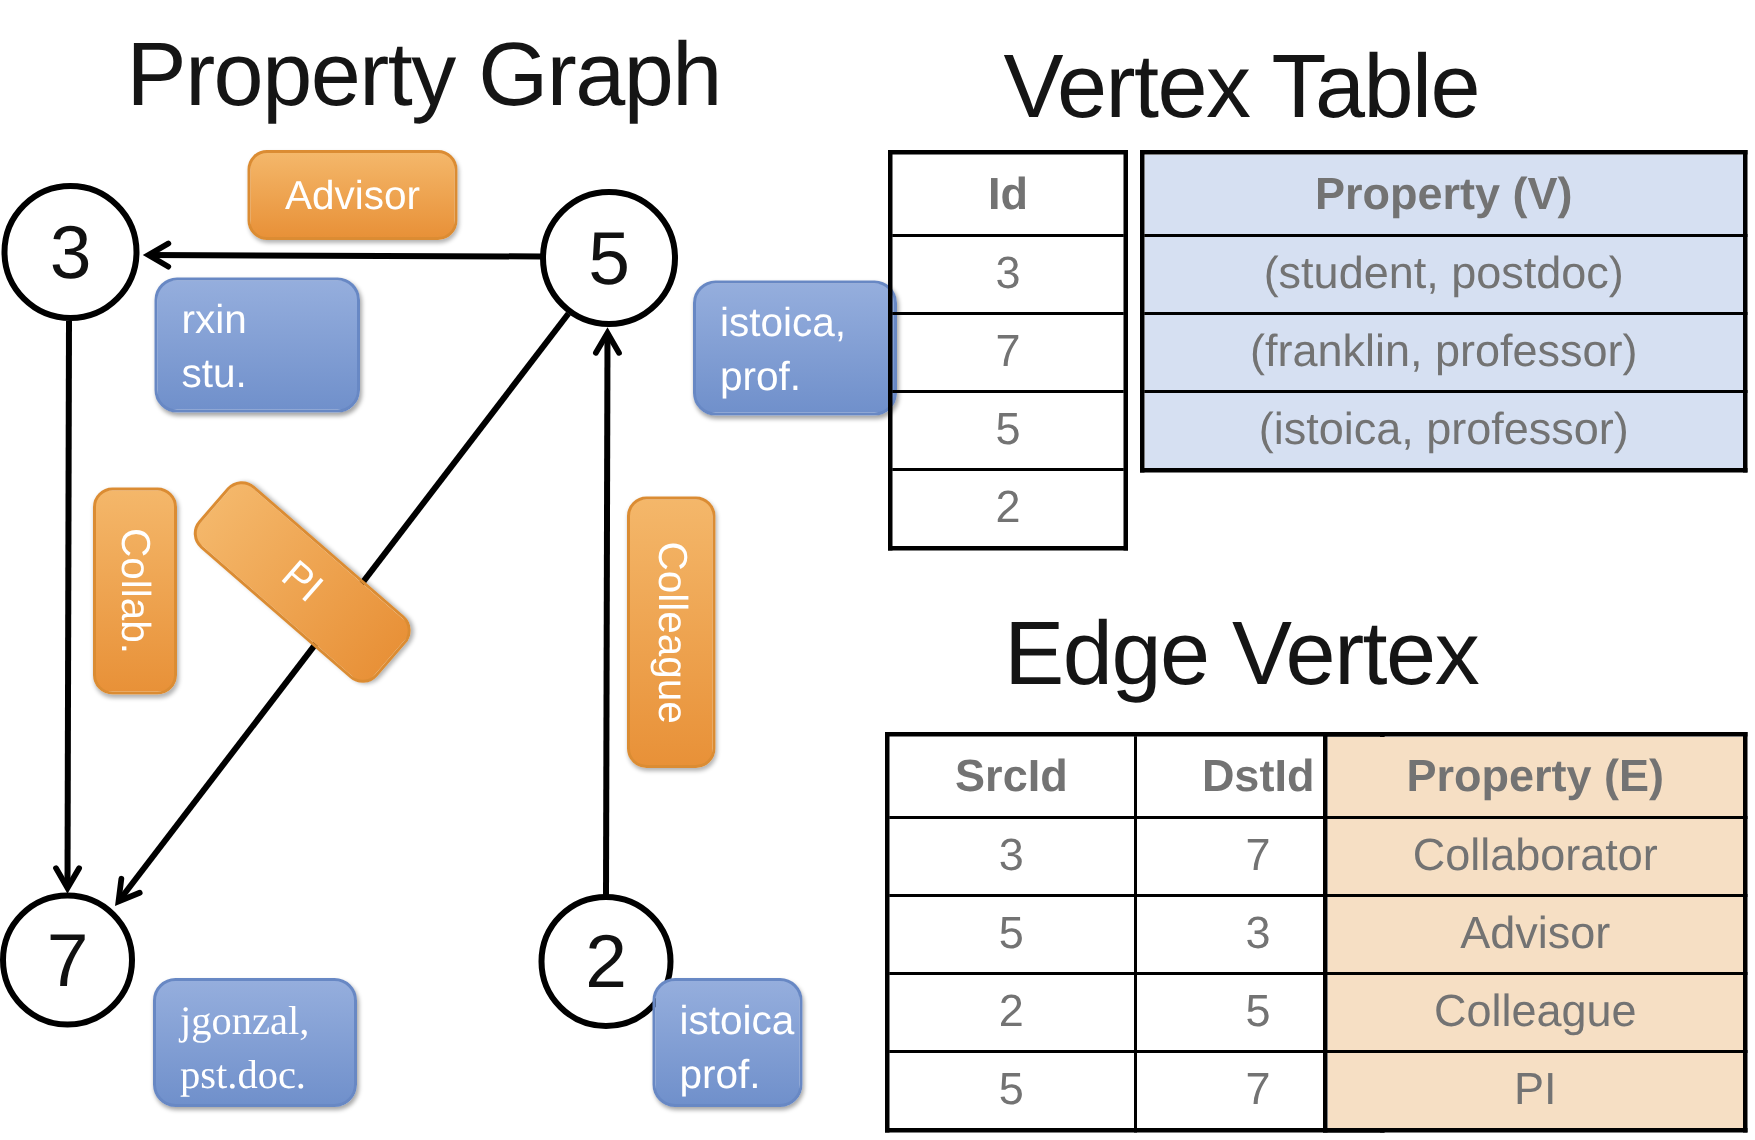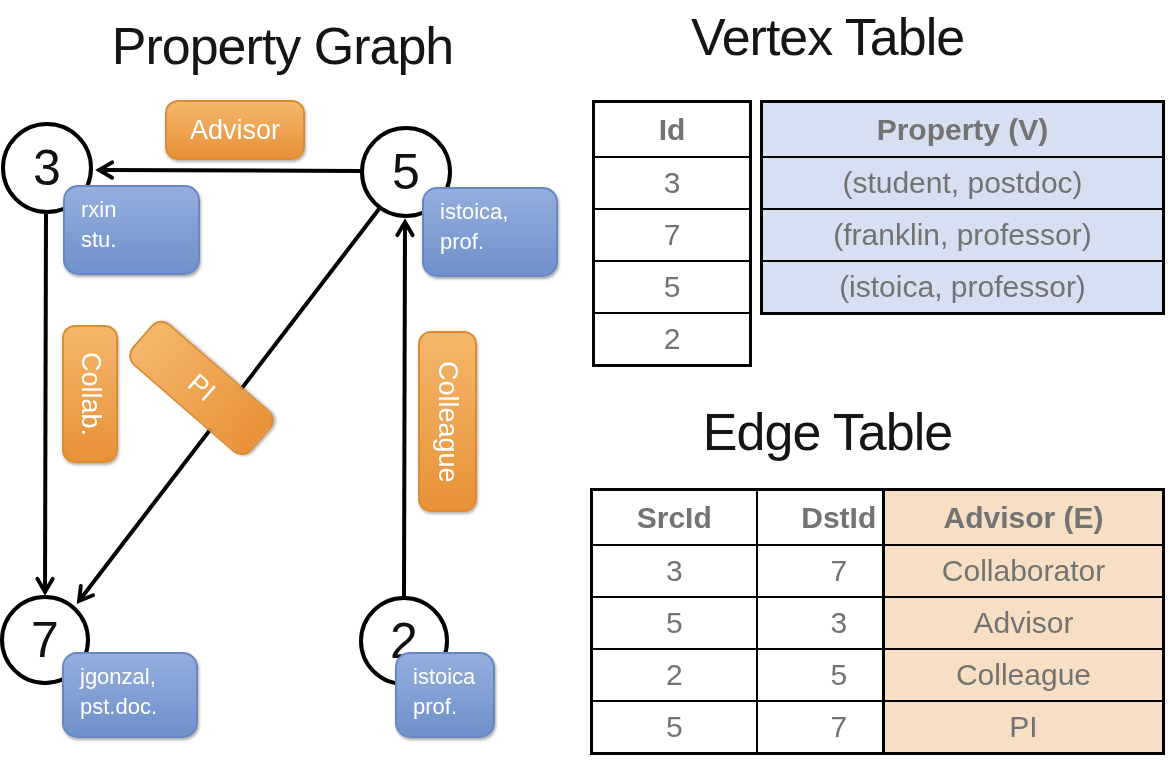--- a/index.html
+++ b/index.html
@@ -1,39 +1,40 @@
 <!DOCTYPE html>
 <html><head>
 <meta charset="utf-8">
 <style>
   html,body{margin:0;padding:0;background:#fff;}
   #stage{
     position:relative;width:1170px;height:760px;overflow:hidden;
     background:#fff;font-family:"Liberation Sans",sans-serif;color:#111;
   }
   .title{
-    position:absolute;text-align:center;font-size:52px;font-weight:300;
+    position:absolute;text-align:center;font-size:60px;font-weight:300;
     letter-spacing:-1px;color:#151515;white-space:nowrap;line-height:1;
   }
   #graph-title{left:35px;top:20px;width:495px;}
-  #vertex-table-title{left:590px;top:11px;width:475px;}
+  #vertex-table-title{left:590px;top:28px;width:475px;}
   #edge-table-title{left:590px;top:406px;width:475px;}
 
   svg.edges{position:absolute;left:0;top:0;}
 
   .vertex-circle{
     position:absolute;box-sizing:border-box;border:4px solid #000;border-radius:50%;
     background:#fff;display:flex;align-items:center;justify-content:center;
     font-size:50px;font-weight:300;color:#111;
   }
   .vprop{
     position:absolute;box-sizing:border-box;border-radius:15px;
     background:linear-gradient(#95AEDD,#7090CB);border:2px solid #6888C4;
-    color:#fff;font-size:22px;line-height:1.35;padding:8px 0 0 16px;
+    color:#fff;font-size:27px;line-height:1.35;padding:8px 0 0 16px;
     box-shadow:1px 2px 3px rgba(0,0,0,0.35);
+    margin-left:40px;
   }
   .eprop{
     position:absolute;box-sizing:border-box;border-radius:13px;
     background:linear-gradient(#F4B76A,#E89138);border:2px solid #DB8C33;
     color:#fff;display:flex;align-items:center;justify-content:center;
     font-size:27px;box-shadow:1px 2px 3px rgba(0,0,0,0.30);
   }
   .eprop .vtext{writing-mode:vertical-rl;text-orientation:mixed;}
 
   .subtable{border-collapse:collapse;table-layout:fixed;position:absolute;}
@@ -47,21 +48,21 @@
   .vblue th,.vblue td{background:#D6E0F2;}
   .etan th,.etan td{background:#F6DFC4;}
 </style>
 </head>
 <body>
 
 <div id="stage">
 
   <div class="title" id="graph-title">Property Graph</div>
   <div class="title" id="vertex-table-title">Vertex Table</div>
-  <div class="title" id="edge-table-title">Edge Table</div>
+  <div class="title" id="edge-table-title">Edge Vertex</div>
 
   <svg class="edges" width="1170" height="760">
     <defs>
       <marker id="arrow" viewBox="0 0 20 20" refX="16" refY="10" markerWidth="22" markerHeight="22" orient="auto" markerUnits="userSpaceOnUse">
         <path d="M4,3 L16,10 L4,17" fill="none" stroke="#000" stroke-width="3.5" stroke-linecap="round" stroke-linejoin="miter"></path>
       </marker>
     </defs>
     <line x1="361" y1="171" x2="99" y2="170" stroke="#000" stroke-width="4" marker-end="url(#arrow)"></line>
     <line x1="46" y1="214" x2="45" y2="592" stroke="#000" stroke-width="4" marker-end="url(#arrow)"></line>
     <line x1="379" y1="209" x2="79" y2="601" stroke="#000" stroke-width="4" marker-end="url(#arrow)"></line>
@@ -82,21 +83,21 @@
   </div>
 
   <div class="vprop" style="left:63px;top:185px;width:137px;height:90px;">
     <div>rxin</div>
     <div>stu.</div>
   </div>
   <div class="vprop" style="left:422px;top:187px;width:136px;height:90px;">
     <div>istoica,</div>
     <div>prof.</div>
   </div>
-  <div class="vprop" style="left:62px;top:652px;width:136px;height:86px;">
+  <div class="vprop" style="left:62px;top:652px;width:136px;height:86px;font-family:Liberation Serif, serif;">
     <div>jgonzal,</div>
     <div>pst.doc.</div>
   </div>
   <div class="vprop" style="left:395px;top:652px;width:100px;height:86px;">
     <div>istoica</div>
     <div>prof.</div>
   </div>
 
   <div class="eprop" style="left:165px;top:100px;width:140px;height:60px;">
     <span>Advisor</span>
@@ -167,21 +168,21 @@
     </tr>
     <tr>
       <td>5</td>
       <td>7</td>
     </tr>
   </tbody>
     </table>
   <table class="subtable etan" style="left:882px;top:488px;width:283px;">
     <tbody>
         <tr>
-          <th>Advisor (E)</th>
+          <th>Property (E)</th>
         </tr>
     <tr>
           <td>Collaborator</td>
         </tr>
     <tr>
           <td>Advisor</td>
         </tr>
     <tr>
           <td>Colleague</td>
         </tr>

